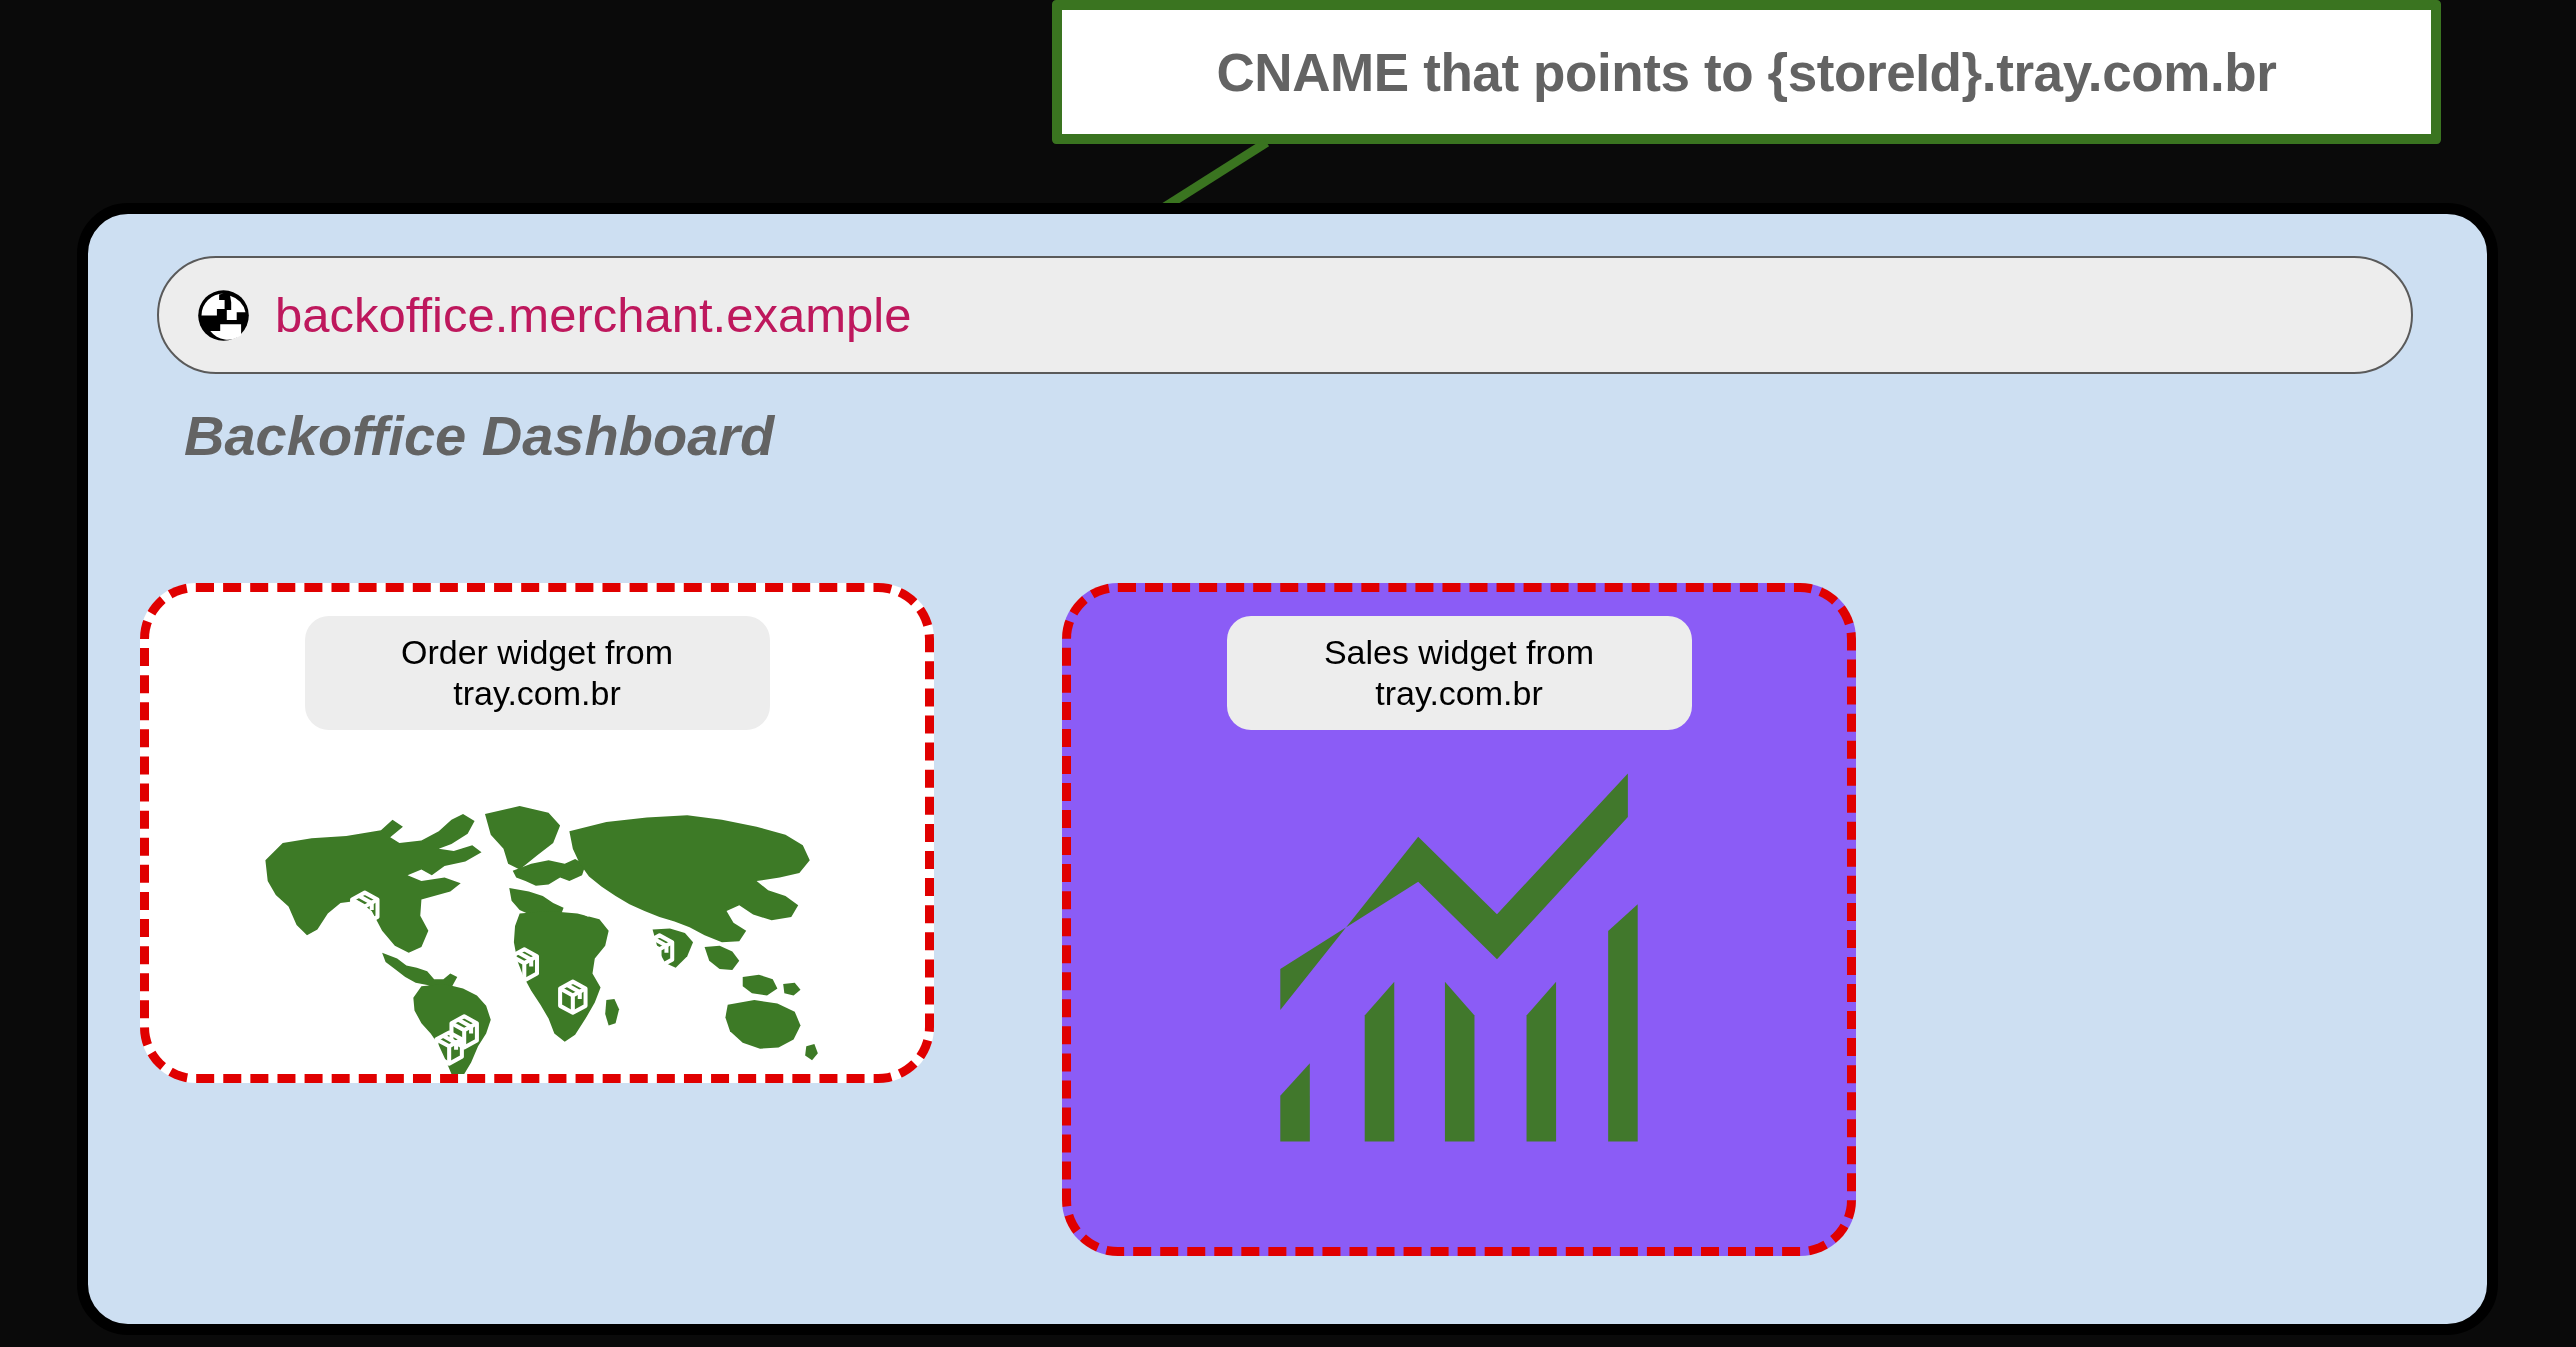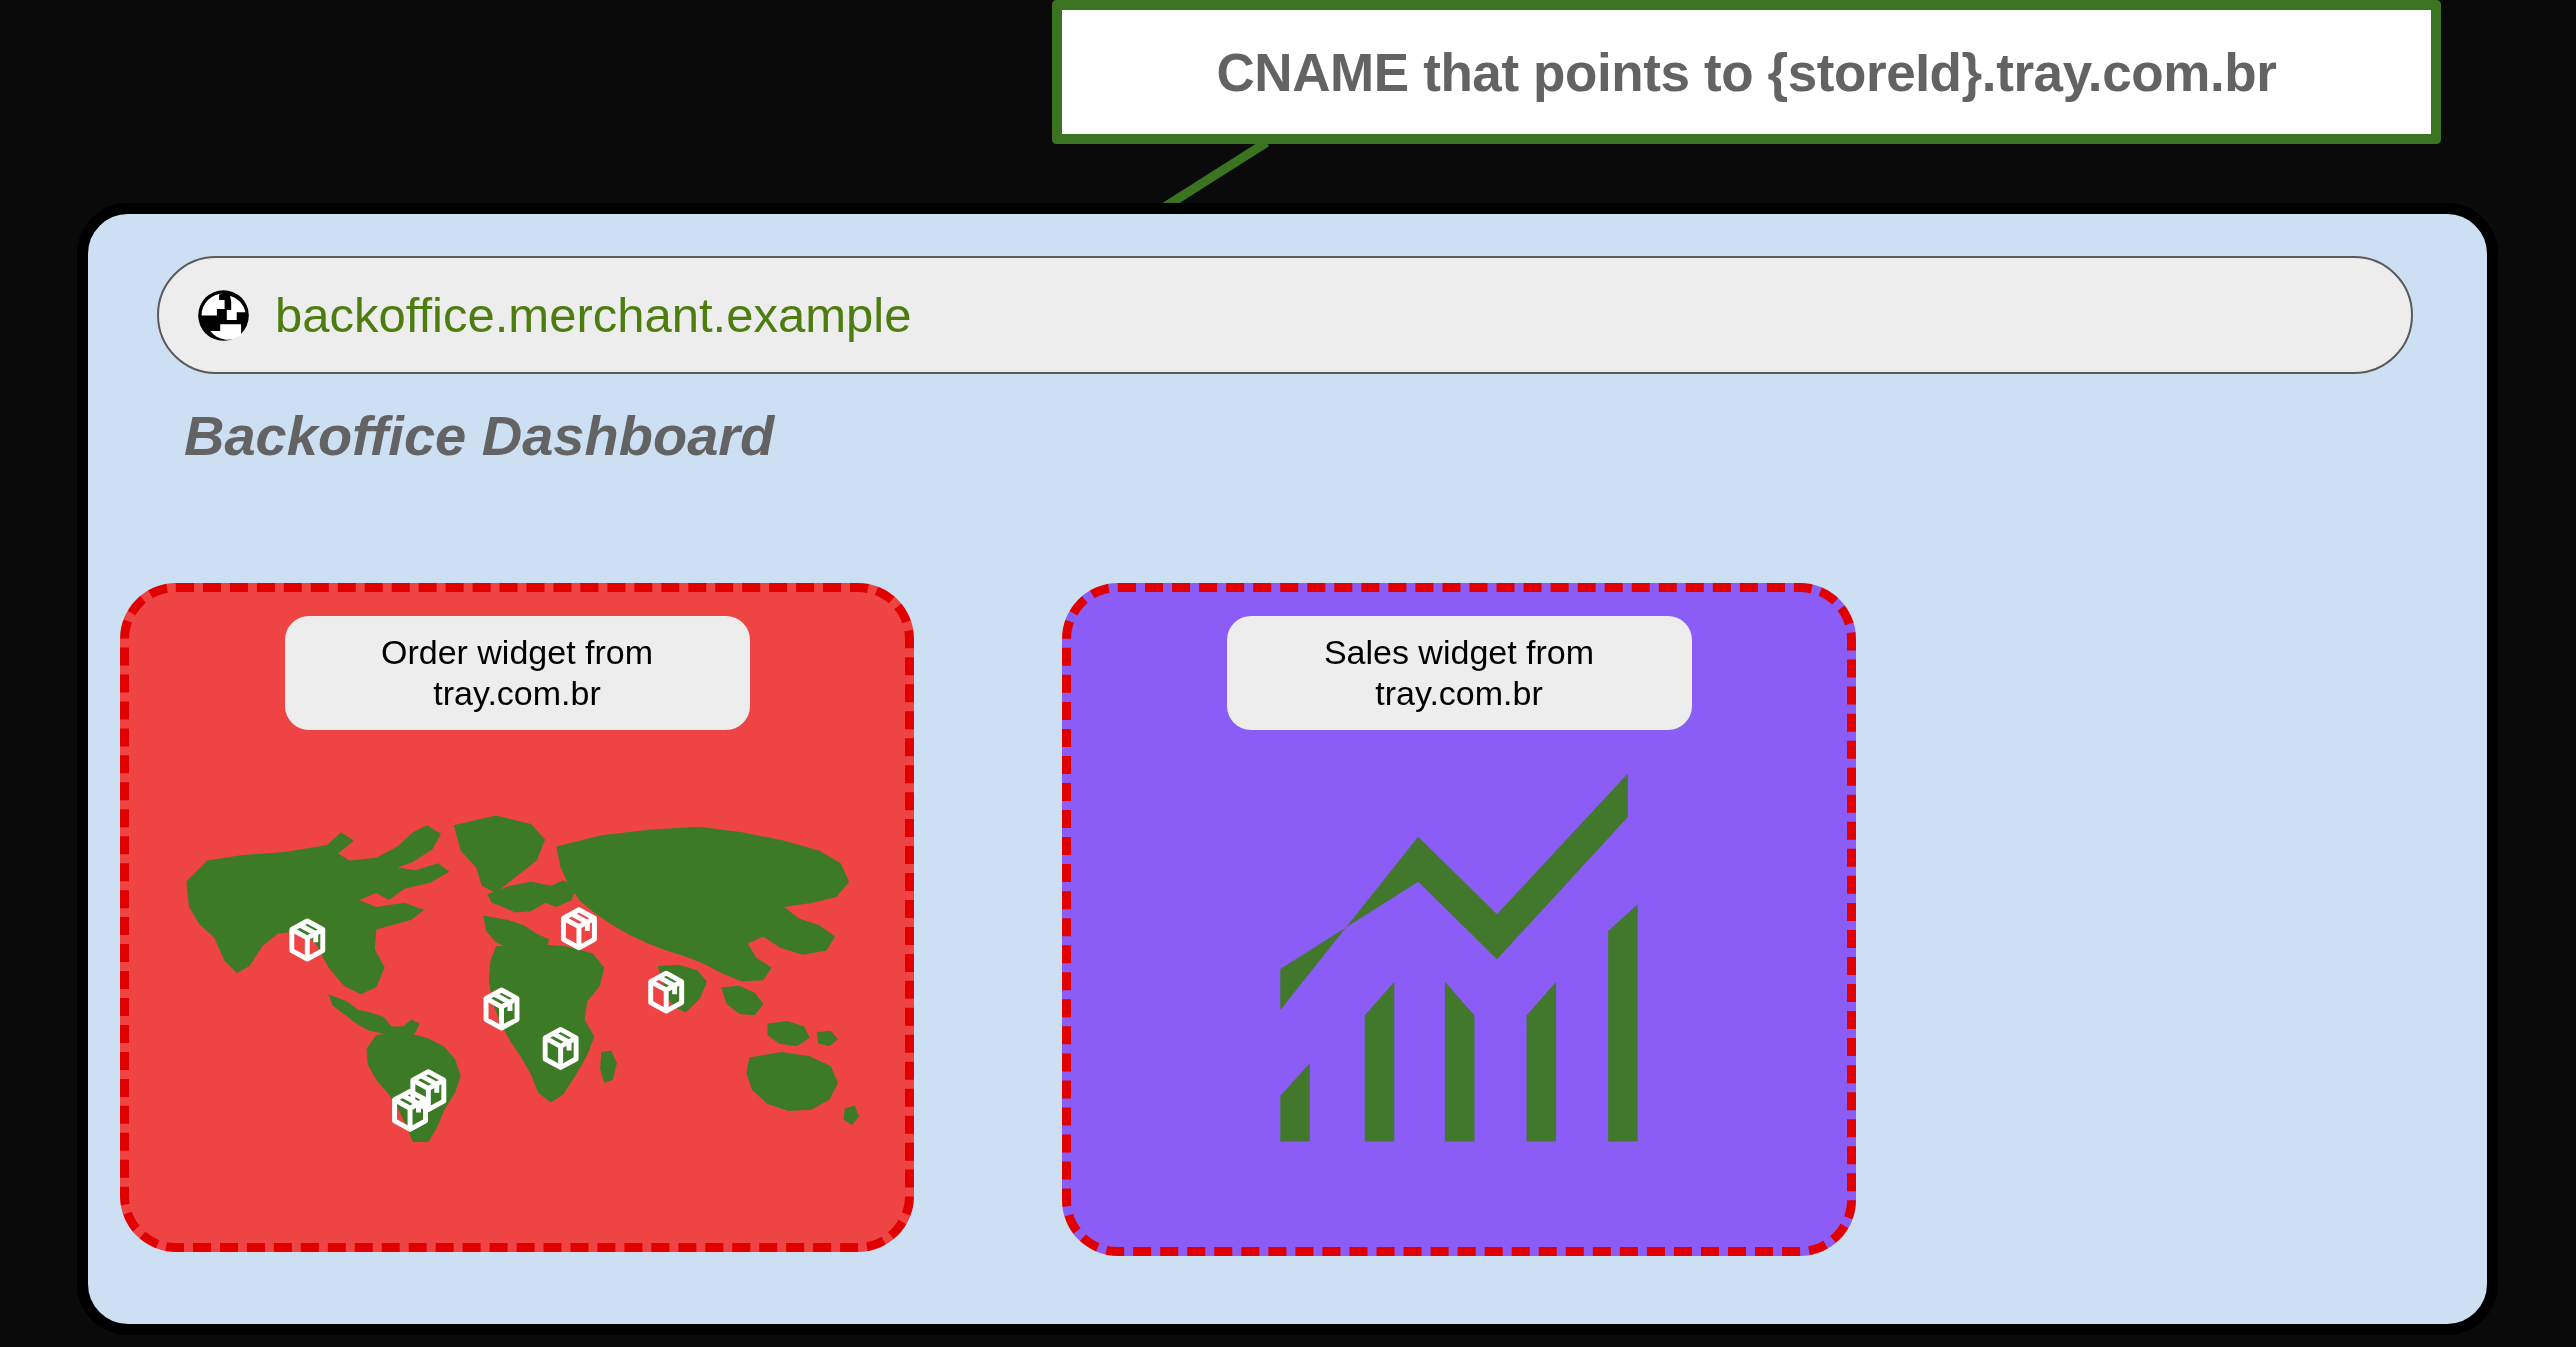--- a/index.html
+++ b/index.html
@@ -78,21 +78,21 @@
     padding-left: 37px;
   }
   #globe-icon {
     width: 55px;
     height: 55px;
     flex: 0 0 55px;
     margin-right: 24px;
   }
   #url-text {
     font-size: 49px;
-    color: #4d7c0f;
+    color: #be185d;
     white-space: nowrap;
   }
 
   
   #page-title {
     position: absolute;
     left: 96px;
     top: 189px;
     font-size: 56px;
     font-weight: bold;
@@ -105,24 +105,24 @@
   .widget-card {
     position: absolute;
     top: 369px;
     border-radius: 56px;
     display: flex;
     flex-direction: column;
     align-items: center;
   }
 
   #card-orders {
-    left: 32px;
+    left: 52px;
     width: 794px;
-    height: 669px;
-    background: #ef4444;
+    height: 500px;
+    background: #ffffff;
     border: 9.1px dashed #e00000;
   }
   #card-sales {
     left: 974px;
     width: 794px;
     height: 673px;
     background: #8b5cf6;
     border: 9.1px dashed #e00000;
   }
   #card-thirdparty {

